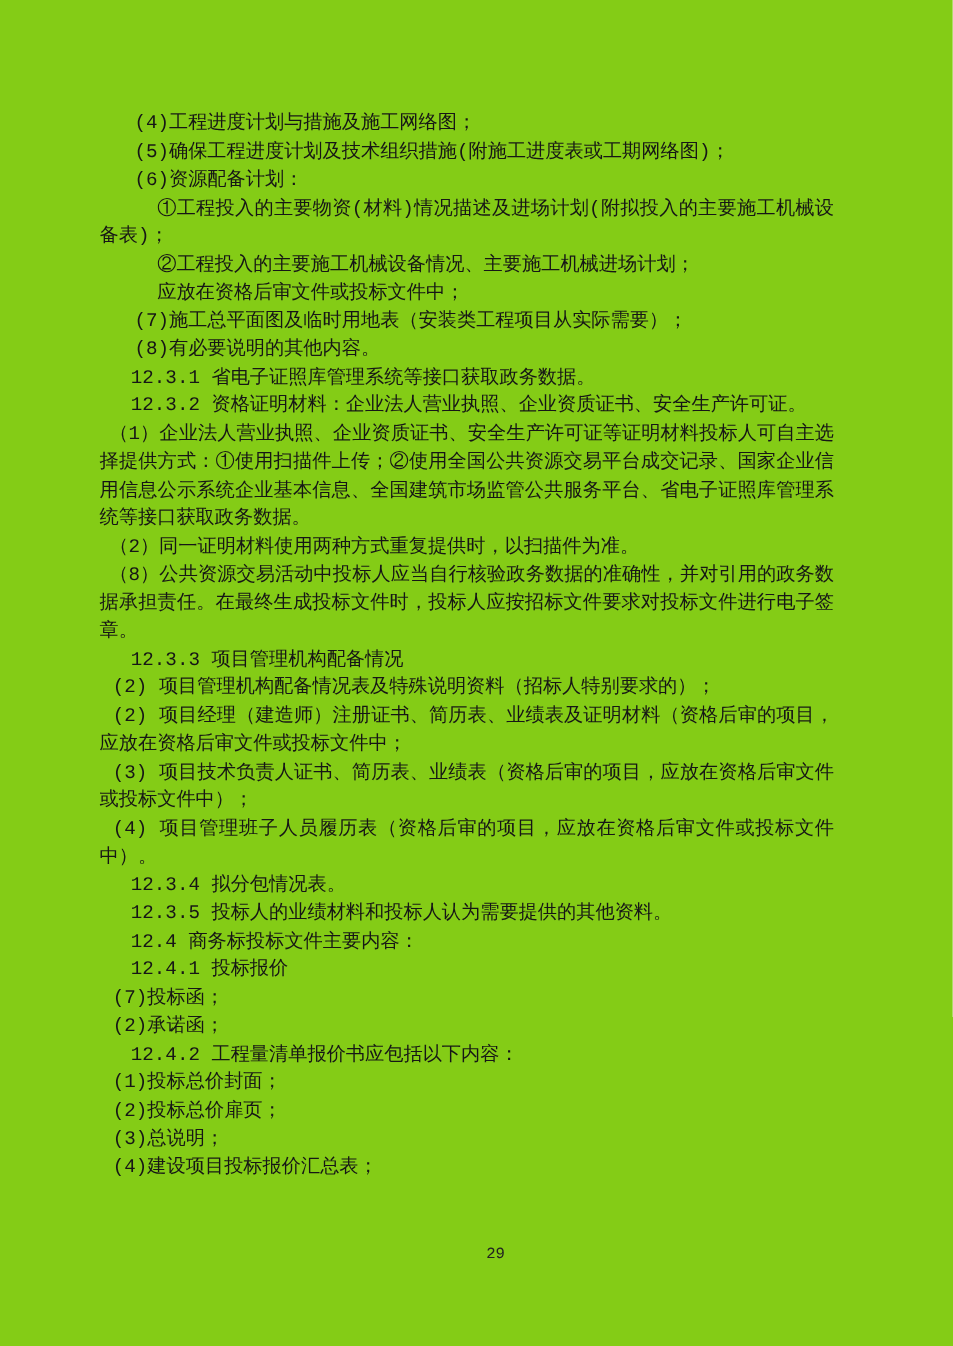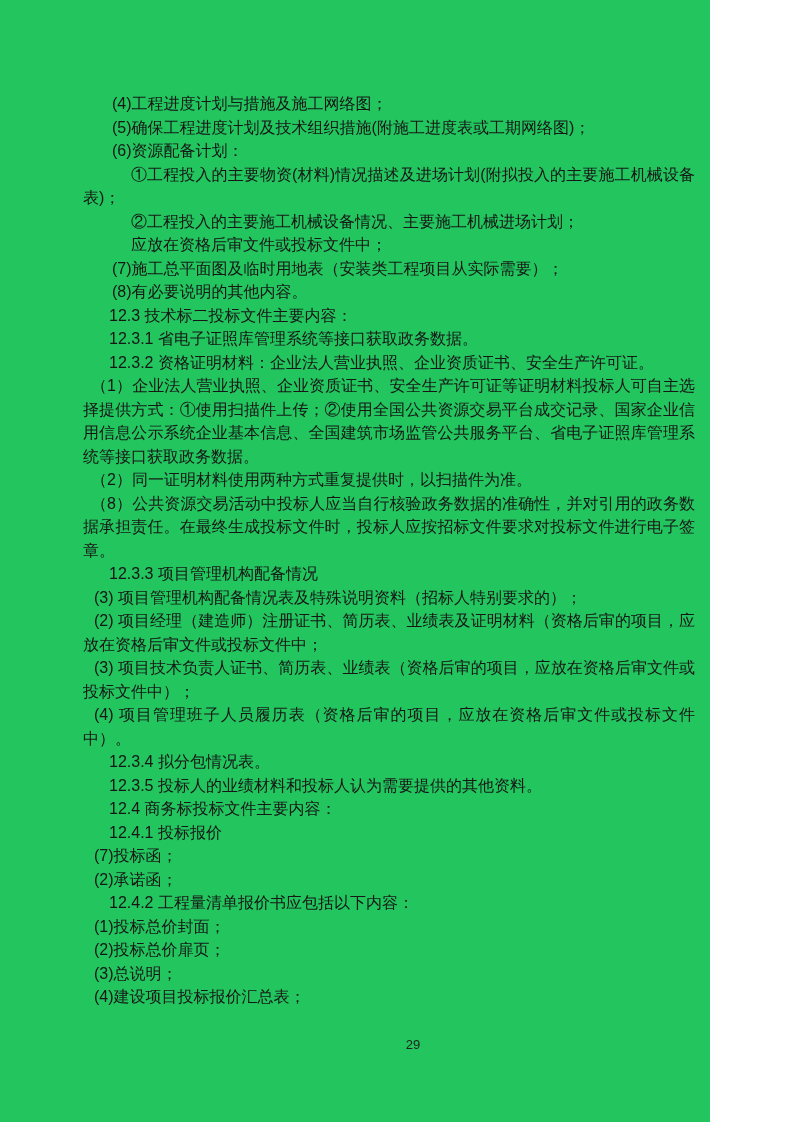--- a/index.html
+++ b/index.html
@@ -2,24 +2,24 @@
 <html><head>
 <meta charset="utf-8">
 <style>
   html, body {
     margin: 0;
     padding: 0;
     background: #ffffff;
   }
   .page {
     position: relative;
-    width: 710px;
+    width: 794px;
     height: 1122px;
-    background: #22c55e;
-    font-family: Liberation Sans, sans-serif;
+    background: #84cc16;
+    font-family: Liberation Mono, monospace;
     color: #161616;
     overflow: hidden;
   }
   .content {
     position: absolute;
     left: 83px;
     top: 92px;
     width: 612px;
     font-size: 16px;
     line-height: 23.5px;
@@ -52,28 +52,27 @@
 <div class="page">
   <div class="content">
     <p class="i-item">(4)工程进度计划与措施及施工网络图；</p>
     <p class="i-item">(5)确保工程进度计划及技术组织措施(附施工进度表或工期网络图)；</p>
     <p class="i-item">(6)资源配备计划：</p>
     <p class="i-circ">①工程投入的主要物资(材料)情况描述及进场计划(附拟投入的主要施工机械设备表)；</p>
     <p class="i-circ">②工程投入的主要施工机械设备情况、主要施工机械进场计划；</p>
     <p class="i-circ">应放在资格后审文件或投标文件中；</p>
     <p class="i-item">(7)施工总平面图及临时用地表（安装类工程项目从实际需要）；</p>
     <p class="i-item">(8)有必要说明的其他内容。</p>
-    <p class="i-sec">12.3 技术标二投标文件主要内容：</p>
     <p class="i-sec">12.3.1 省电子证照库管理系统等接口获取政务数据。</p>
     <p class="i-sec">12.3.2 资格证明材料：企业法人营业执照、企业资质证书、安全生产许可证。</p>
     <p class="i-paren">（1）企业法人营业执照、企业资质证书、安全生产许可证等证明材料投标人可自主选择提供方式：①使用扫描件上传；②使用全国公共资源交易平台成交记录、国家企业信用信息公示系统企业基本信息、全国建筑市场监管公共服务平台、省电子证照库管理系统等接口获取政务数据。</p>
     <p class="i-paren">（2）同一证明材料使用两种方式重复提供时，以扫描件为准。</p>
     <p class="i-paren">（8）公共资源交易活动中投标人应当自行核验政务数据的准确性，并对引用的政务数据承担责任。在最终生成投标文件时，投标人应按招标文件要求对投标文件进行电子签章。</p>
     <p class="i-sec">12.3.3 项目管理机构配备情况</p>
-    <p class="i-half">(3) 项目管理机构配备情况表及特殊说明资料（招标人特别要求的）；</p>
+    <p class="i-half">(2) 项目管理机构配备情况表及特殊说明资料（招标人特别要求的）；</p>
     <p class="i-half">(2) 项目经理（建造师）注册证书、简历表、业绩表及证明材料（资格后审的项目，应放在资格后审文件或投标文件中；</p>
     <p class="i-half">(3) 项目技术负责人证书、简历表、业绩表（资格后审的项目，应放在资格后审文件或投标文件中）；</p>
     <p class="i-half">(4) 项目管理班子人员履历表（资格后审的项目，应放在资格后审文件或投标文件中）。</p>
     <p class="i-sec">12.3.4 拟分包情况表。</p>
     <p class="i-sec">12.3.5 投标人的业绩材料和投标人认为需要提供的其他资料。</p>
     <p class="i-sec">12.4 商务标投标文件主要内容：</p>
     <p class="i-sec">12.4.1 投标报价</p>
     <p class="i-half">(7)投标函；</p>
     <p class="i-half">(2)承诺函；</p>
     <p class="i-sec">12.4.2 工程量清单报价书应包括以下内容：</p>

